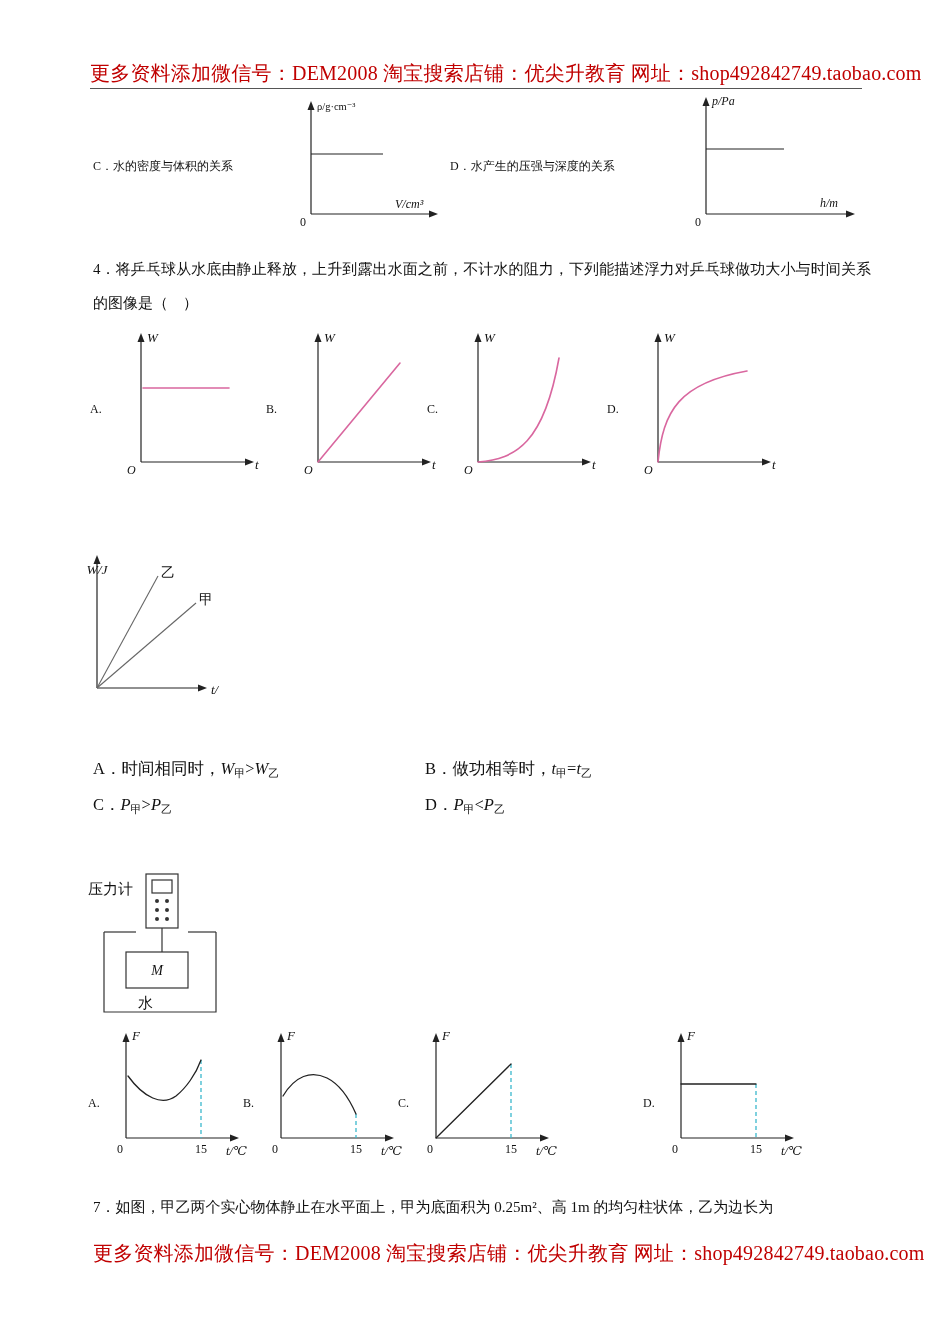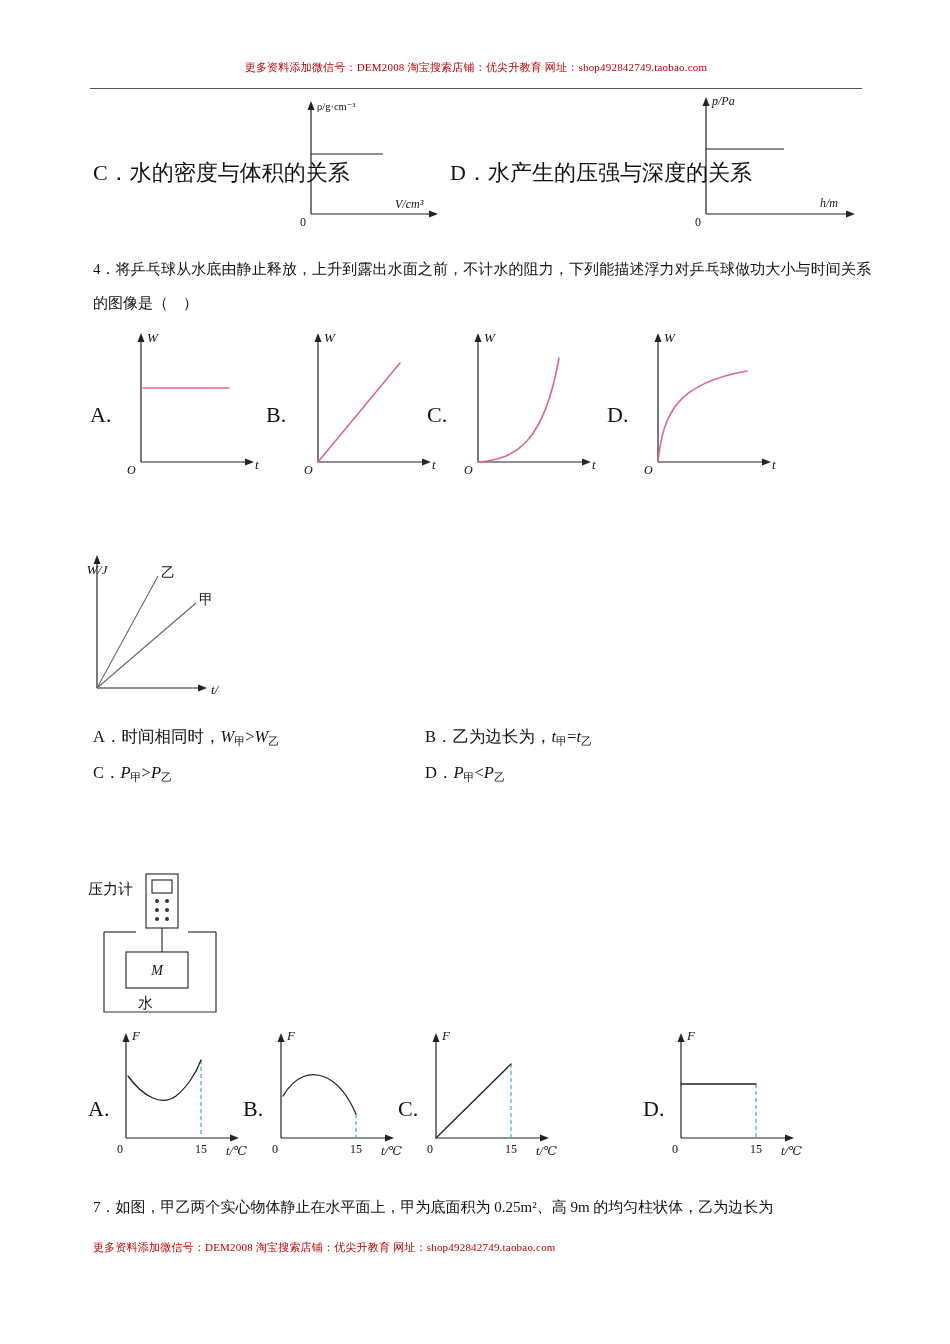--- a/index.html
+++ b/index.html
@@ -7,28 +7,28 @@
   .page {
     position: relative;
     width: 950px; height: 1344px;
     background: #ffffff;
     font-family: "Liberation Serif", "DejaVu Serif", serif;
     color: #111;
     overflow: hidden;
   }
   .abs { position: absolute; }
   .red {
-    color:#c00000; font-size:11px; white-space:nowrap; letter-spacing:.2px;
+    color:#c00000; font-size:20px; white-space:nowrap; letter-spacing:.2px;
     font-family:"Liberation Serif","DejaVu Serif",serif;
   }
   .hdr { width:772px; text-align:center; }
   .divider { border-top:1px solid #555; width:772px; height:0; }
   .qtext { font-size:15px; line-height:34px; text-align:justify; }
-  .optlabel { font-size:22px;text-align:right; }
-  .optline { font-size:16.5px; }
+  .optlabel { font-size:12px;text-align:right; }
+  .optline { font-size:16.5px;margin-top:32px; }
   .it { font-style:italic; font-family:"Liberation Serif","DejaVu Serif",serif; }
   .sub { font-size:11px; vertical-align:-3px; }
   svg { overflow:visible; display:block; }
   .axis { stroke:#222; stroke-width:1.2; fill:none; }
   .arrow { fill:#222; stroke:none; }
   .curve-pink { stroke:#d9679f; stroke-width:1.6; fill:none; stroke-linecap:round; }
   .curve-black { stroke:#222; stroke-width:1.3; fill:none; stroke-linecap:round; }
   .thinline { stroke:#222; stroke-width:1.2; fill:none; }
   .grayline { stroke:#666; stroke-width:1.1; fill:none; }
   .dashcyan { stroke:#3bb8cd; stroke-width:1.3; fill:none; stroke-dasharray:4 3; }
@@ -132,21 +132,21 @@
     <polygon points="114,138.5 123,142 114,145.5" class="arrow"></polygon>
     <line x1="13" y1="142" x2="74" y2="30" class="grayline"></line>
     <line x1="13" y1="142" x2="112" y2="57" class="grayline"></line>
     <text x="13" y="28" text-anchor="middle" class="svgvar" style="font-size:13.5px">W/J</text>
     <text x="127" y="148" class="svgvar">t/</text>
     <text x="77" y="31" class="cjk14">乙</text>
     <text x="115" y="58" class="cjk14">甲</text>
   </svg>
 
   <div class="abs optline" style="left:93px; top:726px;"><span>A．时间相同时，</span><span class="it">W</span><span class="sub">甲</span><span>&gt;</span><span class="it">W</span><span class="sub">乙</span></div>
-  <div class="abs optline" style="left:425px; top:726px;"><span>B．乙为边长为，</span><span class="it">t</span><span class="sub">甲</span><span>=</span><span class="it">t</span><span class="sub">乙</span></div>
+  <div class="abs optline" style="left:425px; top:726px;"><span>B．做功相等时，</span><span class="it">t</span><span class="sub">甲</span><span>=</span><span class="it">t</span><span class="sub">乙</span></div>
   <div class="abs optline" style="left:93px; top:762px;"><span>C．</span><span class="it">P</span><span class="sub">甲</span><span>&gt;</span><span class="it">P</span><span class="sub">乙</span></div>
   <div class="abs optline" style="left:425px; top:762px;"><span>D．</span><span class="it">P</span><span class="sub">甲</span><span>&lt;</span><span class="it">P</span><span class="sub">乙</span></div>
 
 
   <svg class="abs" style="left:88px; top:870px;" width="150" height="150">
     <text x="0" y="24" class="cjk15">压力计</text>
     <rect x="58" y="4" width="32" height="54" class="figstroke" fill="#ffffff"></rect>
     <rect x="64" y="10" width="20" height="13" class="figstroke"></rect>
     <circle cx="69" cy="31" r="2" fill="#333"></circle>
     <circle cx="79" cy="31" r="2" fill="#333"></circle>
@@ -212,17 +212,17 @@
     <line x1="20" y1="112" x2="130" y2="112" class="axis"></line>
     <polygon points="124,108.5 133,112 124,115.5" class="arrow"></polygon>
     <line x1="95" y1="58" x2="95" y2="112" class="dashcyan"></line>
     <line x1="20" y1="58" x2="95" y2="58" class="curve-black"></line>
     <text x="26" y="14" class="svgvar">F</text>
     <text x="14" y="127" text-anchor="middle" class="svgnum">0</text>
     <text x="95" y="127" text-anchor="middle" class="svgnum">15</text>
     <text x="120" y="129" class="svgvar" style="font-size:12.5px">t/℃</text>
   </svg>
 
-  <div class="abs qtext" style="left:93px; top:1190px; width:778px;">7．如图，甲乙两个实心物体静止在水平面上，甲为底面积为 0.25m²、高 9m 的均匀柱状体，乙为边长为</div>
+  <div class="abs qtext" style="left:93px; top:1190px; width:778px;">7．如图，甲乙两个实心物体静止在水平面上，甲为底面积为 0.25m²、高 1m 的均匀柱状体，乙为边长为</div>
 
   <div class="abs red" style="left:93px; top:1240px;">更多资料添加微信号：DEM2008 淘宝搜索店铺：优尖升教育 网址：shop492842749.taobao.com</div>
 
 </div>
 
 </body></html>

